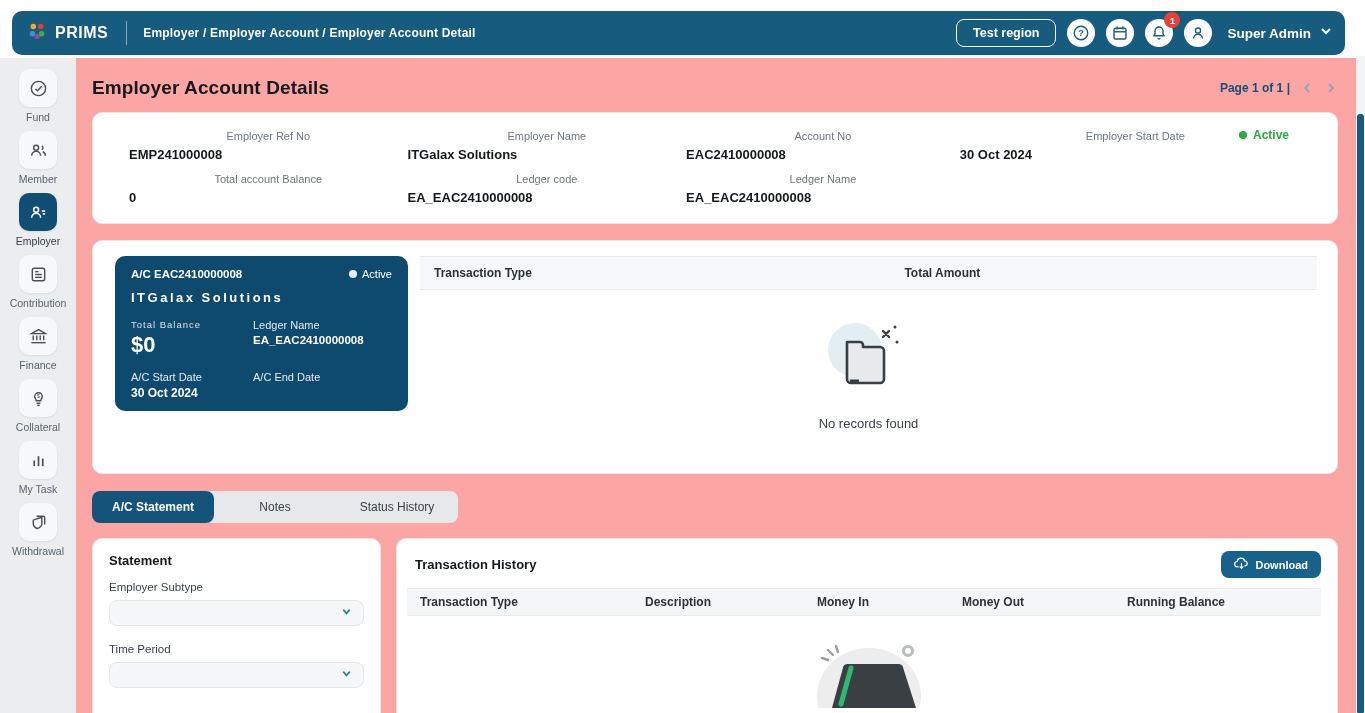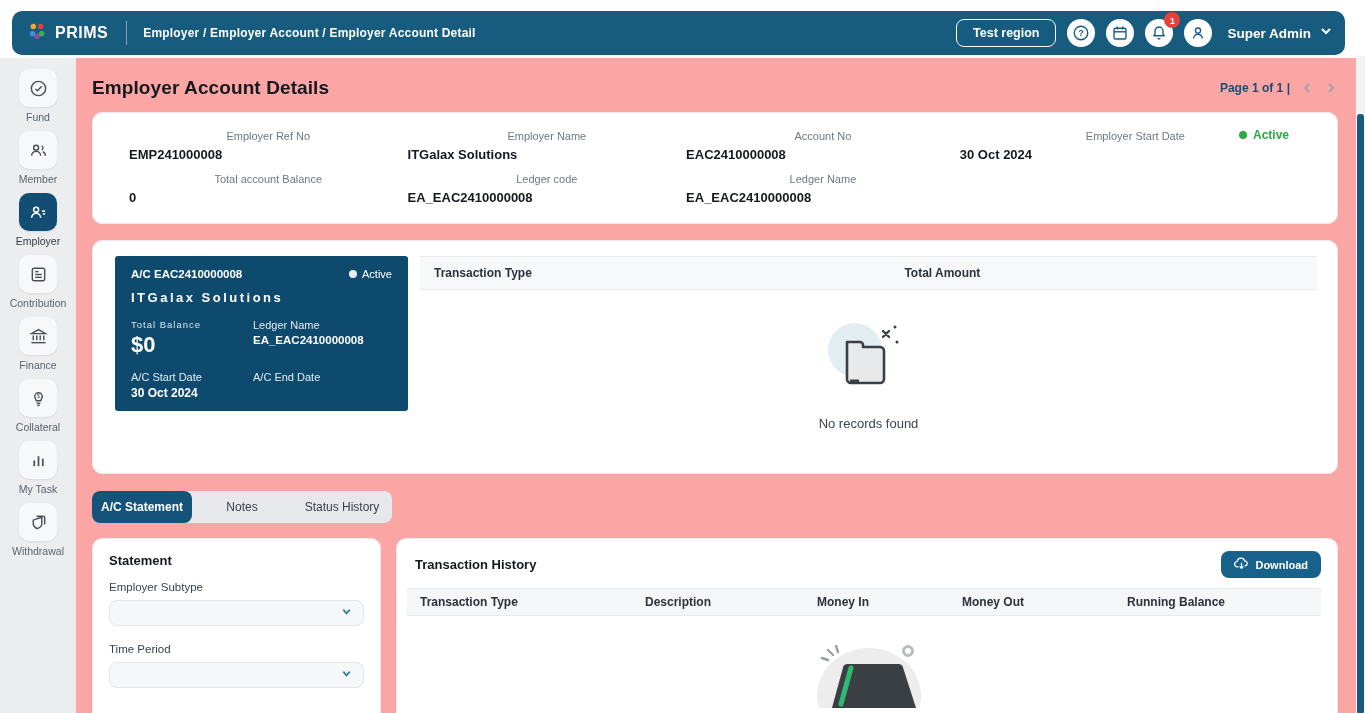--- a/index.html
+++ b/index.html
@@ -52,21 +52,21 @@
   .info-label { font-size:11px; color:#6f7780; margin-bottom:5px;text-align:center; }
   .info-value { font-size:13px; font-weight:bold; color:#15191e; }
   .status-badge { position:absolute; top:15px; right:48px; display:flex; align-items:center; gap:6px; }
   .status-dot { width:8px; height:8px; border-radius:50%; background:#2aa945; }
   .status-text { color:#2aa945; font-size:12px; font-weight:bold; }
 
   
   .summary-card { padding:15px 20px 42px 22px; margin-bottom:17px; }
   .section-heading { font-size:13.5px; font-weight:bold; color:#15191e; margin-bottom:21px; }
   .summary-body { display:flex; gap:12px; }
-  .ac-card { width:293px; min-width:293px; height:155px; background:#0e4a6e; border-radius:3px;
+  .ac-card { width:293px; min-width:293px; height:155px; background:#0e4a6e; border-radius:10px;
              color:#ffffff; padding:12px 16px 12px 16px; display:flex; flex-direction:column; }
   .ac-top { display:flex; justify-content:space-between; align-items:center; }
   .ac-no { font-size:11.5px; font-weight:bold; }
   .ac-status { display:flex; align-items:center; gap:5px; font-size:11px; }
   .ac-status-dot { width:8px; height:8px; border-radius:50%; background:#e8edf1; }
   .ac-name { font-size:13px; letter-spacing:2.5px; margin-top:10px; font-weight:bold; }
   .ac-mid { display:grid; grid-template-columns: 122px auto; margin-top:14px; }
   .ac-small-label { font-size:9.5px; letter-spacing:1px; color:#d6e2ea; }
   .ac-balance { font-size:22px; font-weight:bold; margin-top:2px; }
   .ac-mid-label { font-size:11px; color:#e3ebf1; }
@@ -78,21 +78,21 @@
   .summary-table { flex:1; }
   .sum-head { display:flex; background:#f7f8fa; border-top:1px solid #e8eaec; border-bottom:1px solid #e8eaec;
               height:34px; align-items:center; }
   .sum-th1 { width:54%; padding-left:14px; font-size:12px; font-weight:bold; color:#2b323a; }
   .sum-th2 { font-size:12px; font-weight:bold; color:#2b323a; }
   .empty-state { display:flex; flex-direction:column; align-items:center; padding-top:28px; }
   .empty-text { font-size:13px; color:#3d444c; margin-top:12px; }
 
   
   .tabs { display:inline-flex; background:#e6e8eb; border-radius:8px; margin-bottom:15px; }
-  .tab { width:100px; height:32px; display:flex; align-items:center; justify-content:center;
+  .tab { width:122px; height:32px; display:flex; align-items:center; justify-content:center;
          font-size:12px; color:#3a424b; border-radius:8px; cursor:pointer; }
   .tab.active { background:#14537a; color:#ffffff; font-weight:bold; }
 
   
   .bottom-row { display:flex; gap:15px; align-items:flex-start; }
   .statement-card { width:289px; min-width:289px; padding:14px 16px 20px 16px; height:200px; }
   .stmt-heading { font-size:13px; font-weight:bold; color:#15191e; margin-bottom:13px; }
   .field-label { font-size:11.5px; color:#3a424b; margin-bottom:7px; }
   .select { height:26px; background:#f6f7f8; border:1px solid #e3e5e8; border-radius:8px;
             display:flex; align-items:center; justify-content:flex-end; padding:0 10px; cursor:pointer; margin-bottom:17px; }

